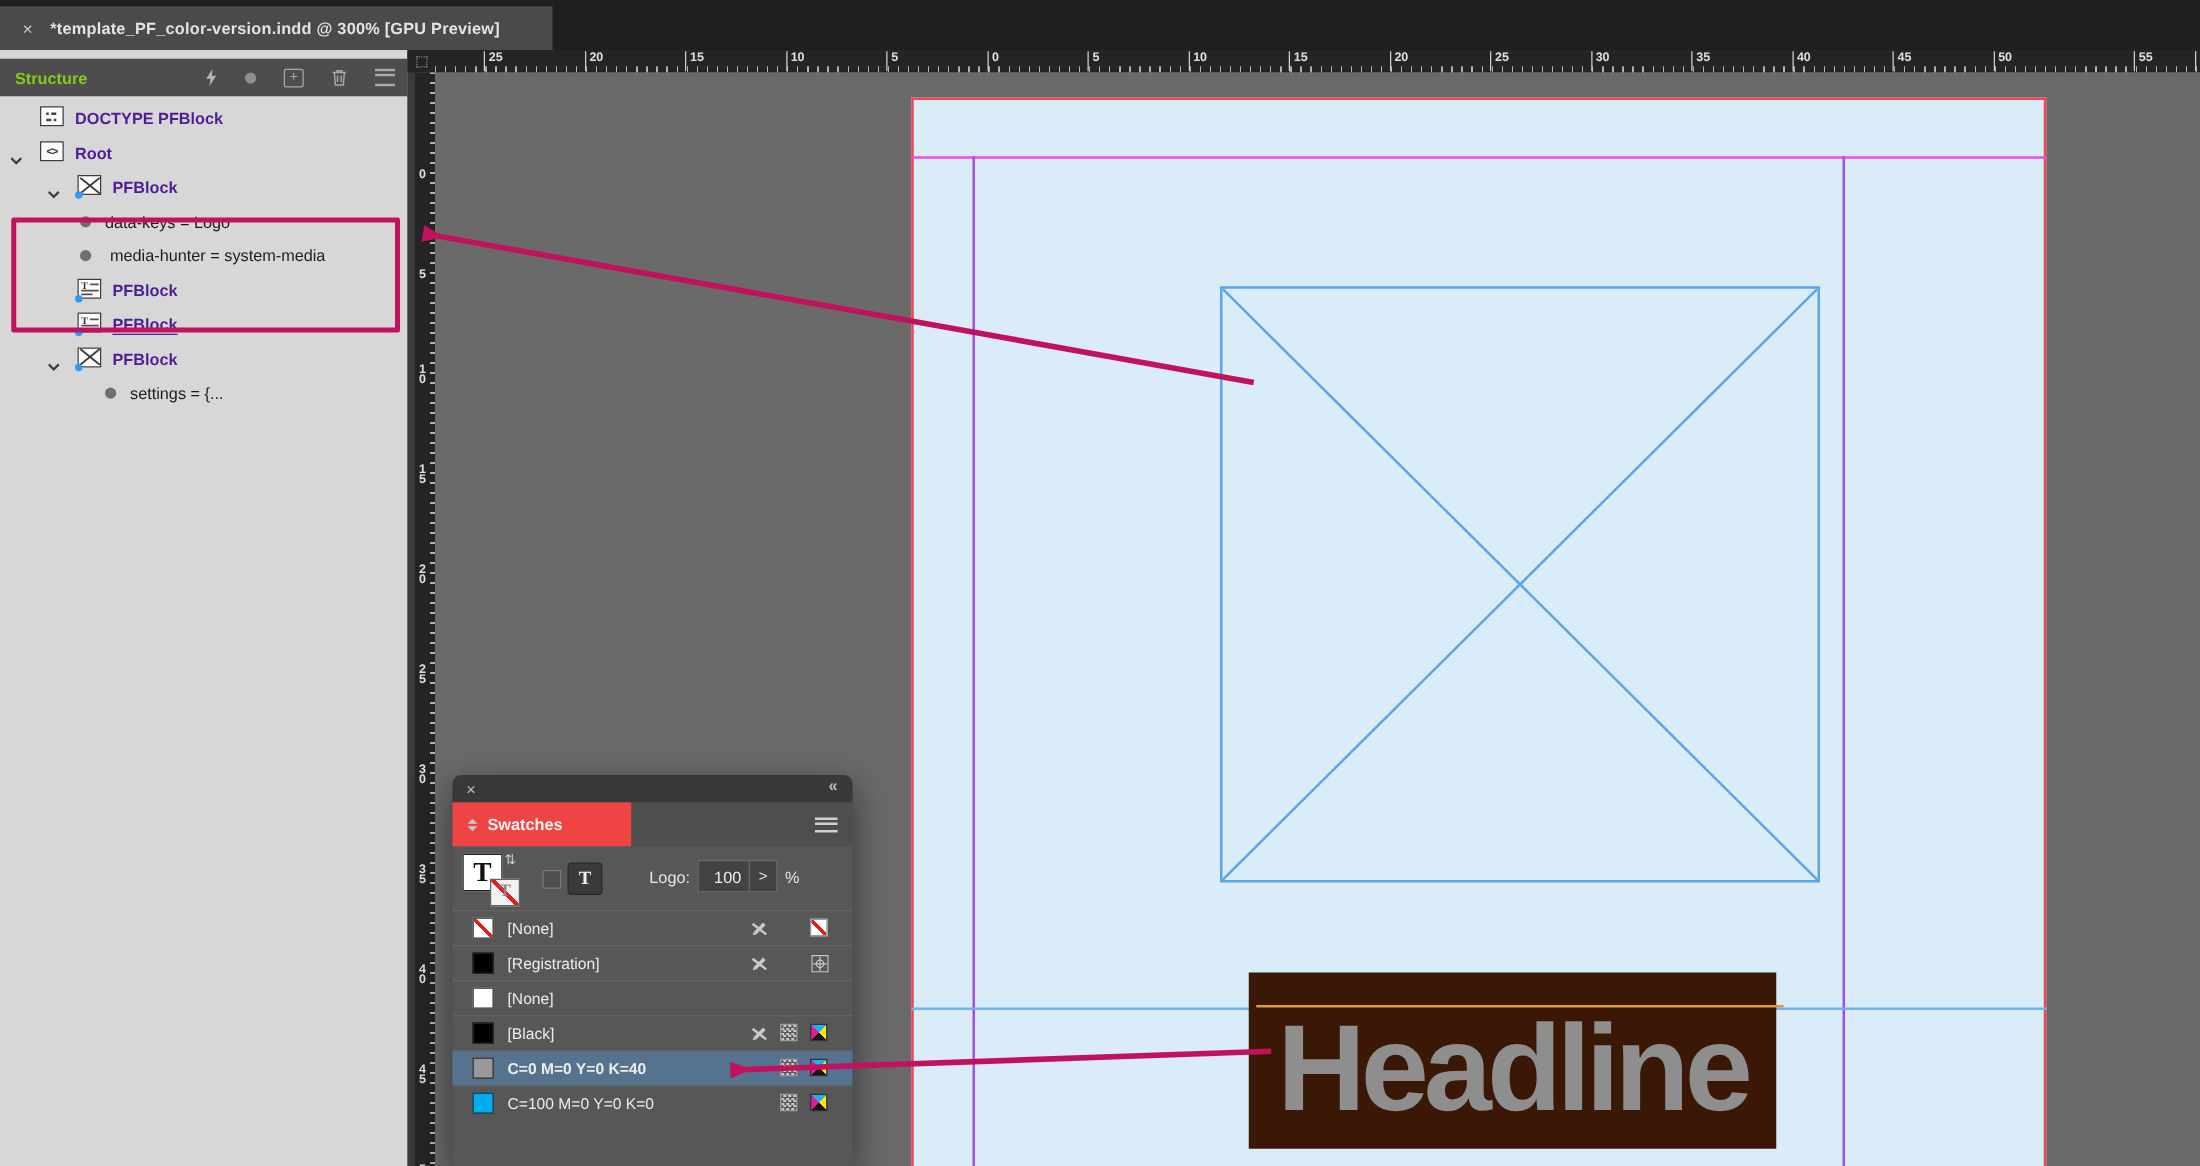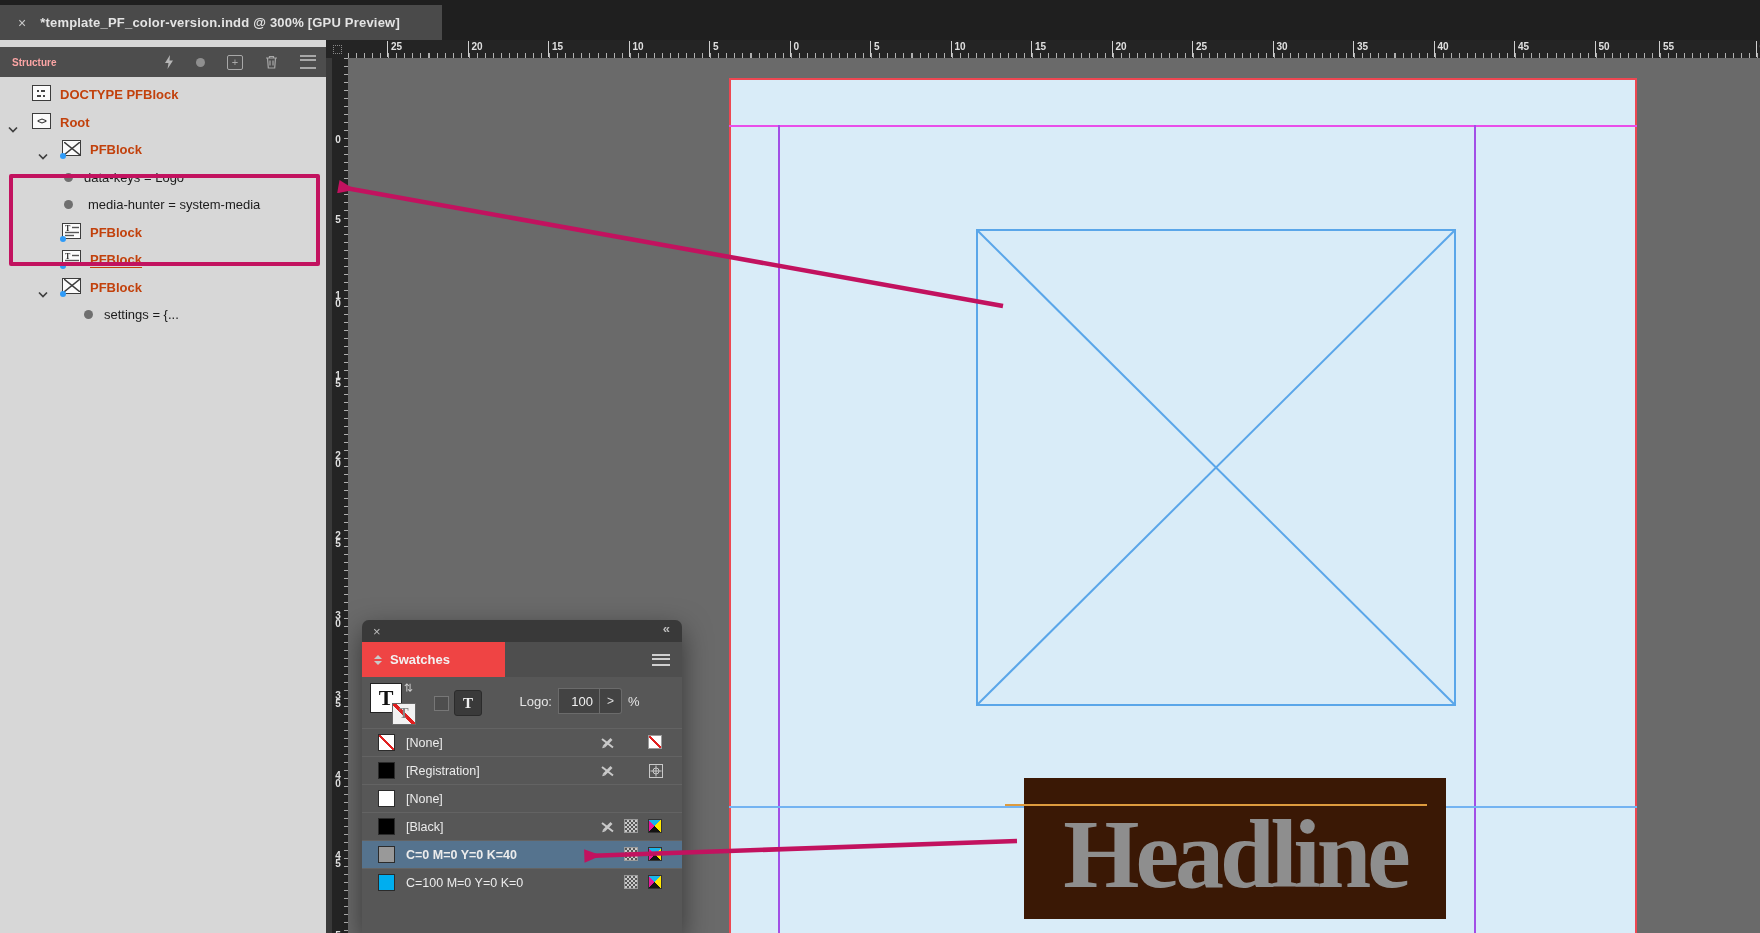--- a/index.html
+++ b/index.html
@@ -9,34 +9,34 @@
   
   .tabbar{position:absolute;left:0;top:0;width:1760px;height:40px;background:#1f1f1f;}
   .doc-tab{position:absolute;left:0;top:5px;width:442px;height:35px;background:#4a4a4a;
            display:flex;align-items:center;gap:14px;padding-left:18px;box-sizing:border-box;}
   .tab-close{color:#c9c9c9;font-size:14px;line-height:14px;cursor:pointer;}
   .tab-title{color:#e4e4e4;font-size:13px;font-weight:700;letter-spacing:.2px;white-space:nowrap;}
   
   .left-panel{position:absolute;left:0;top:40px;width:326px;height:893px;background:#d7d7d7;}
   .struct-header{position:absolute;left:0;top:7px;width:326px;height:30px;background:#4d4d4d;
                  display:flex;align-items:center;}
-  .struct-title{color:#fca5a5;font-size:10px;font-weight:700;margin-left:12px;flex:0 0 auto;}
+  .struct-title{color:#84cc16;font-size:13px;font-weight:700;margin-left:12px;flex:0 0 auto;}
   .sh-icons{position:absolute;right:10px;top:0;height:30px;display:flex;align-items:center;gap:22px;}
   .sh-icons .ic{display:inline-flex;align-items:center;justify-content:center;}
   .plusbox{width:14px;height:13px;border:1.5px solid #a8a8a8;color:#a8a8a8;font-size:11px;
            line-height:11px;display:flex;align-items:center;justify-content:center;border-radius:2px;}
   .burger{width:16px;height:10px;border-top:2px solid #a8a8a8;border-bottom:2px solid #a8a8a8;position:relative;}
   .burger::after{content:"";position:absolute;left:0;right:0;top:2px;height:2px;background:#a8a8a8;}
   .dotled{width:9px;height:9px;border-radius:50%;background:#8f8f8f;}
   #tree{position:absolute;left:0;top:37px;width:326px;height:856px;}
   .trow{position:absolute;left:0;width:326px;height:27px;display:flex;align-items:center;cursor:default;}
   .trow .chev{position:absolute;top:10px;}
   .trow .nicon{position:absolute;top:4px;width:19px;height:16px;border:1.5px solid #3c3c3c;background:#fbfbfb;
                box-sizing:border-box;display:flex;align-items:center;justify-content:center;}
-  .trow .nlabel{position:absolute;top:6px;font-size:13px;color:#c2410c;font-weight:700;white-space:nowrap;}
+  .trow .nlabel{position:absolute;top:6px;font-size:13px;color:#4c1d95;font-weight:700;white-space:nowrap;}
   .trow .alabel{position:absolute;top:6px;font-size:13px;color:#1c1c1c;font-weight:400;white-space:nowrap;}
   .trow .bullet{position:absolute;top:9px;width:9px;height:9px;border-radius:50%;background:#6f6f6f;}
   .trow .bdot{position:absolute;width:6px;height:6px;border-radius:50%;background:#2f9bf8;}
   .u{text-decoration:underline;text-underline-offset:3px;}
   .rooticon{font-size:9px;font-weight:700;color:#333;letter-spacing:-1px;}
   
   .annot-box{position:absolute;left:9px;top:174px;width:303px;height:84px;border:4px solid var(--annotation);
              border-radius:2px;z-index:45;pointer-events:none;}
   .arrows{position:absolute;left:0;top:0;z-index:50;pointer-events:none;}
   
@@ -55,22 +55,22 @@
   .vlabel{position:absolute;left:1px;width:10px;text-align:center;font-size:10px;font-weight:700;
           color:#e0e0e0;line-height:8.5px;}
   .pasteboard{position:absolute;left:348px;top:58px;width:1412px;height:875px;background:#6a6a6a;overflow:hidden;}
   .page{position:absolute;left:381px;top:20px;width:908px;height:913px;background:var(--page-fill);
         border:2px solid var(--page-edge);box-sizing:border-box;}
   .mline-top{position:absolute;left:381px;top:67px;width:908px;height:2px;background:var(--margin-magenta);}
   .mline-v{position:absolute;top:67px;width:2px;height:866px;background:var(--margin-violet);}
   .guide-blue{position:absolute;left:381px;top:748px;width:908px;height:2px;background:var(--guide-blue);}
   .placeholder{position:absolute;left:628px;top:171px;width:480px;height:477px;
                border:2px solid var(--frame-blue);box-sizing:border-box;}
-  .headline-block{position:absolute;left:676px;top:720px;width:422px;height:141px;background:var(--headline-bg);
-                  display:flex;align-items:center;justify-content:center;overflow:hidden;font-family:Liberation Serif, serif;}
+  .headline-block{position:absolute;left:651px;top:720px;width:422px;height:141px;background:var(--headline-bg);
+                  display:flex;align-items:center;justify-content:center;overflow:hidden;}
   .headline-text{font-size:98px;font-weight:700;letter-spacing:-4px;color:var(--headline-text);
                  line-height:100px;padding-top:10px;}
   .orange-rule{position:absolute;left:657px;top:746px;width:422px;height:2px;background:var(--headline-rule);}
   
   .swatches{position:absolute;left:362px;top:620px;width:320px;height:313px;background:#575757;z-index:40;
             border-radius:7px 7px 0 0;box-shadow:0 10px 28px rgba(0,0,0,.5);}
   .sw-titlebar{position:absolute;left:0;top:0;width:320px;height:22px;background:#393939;border-radius:7px 7px 0 0;
                display:flex;align-items:center;}
   .sw-close{color:#bdbdbd;font-size:13px;margin-left:11px;cursor:pointer;}
   .sw-collapse{position:absolute;right:12px;top:1px;color:#bdbdbd;font-size:13px;font-weight:700;cursor:pointer;}
@@ -261,21 +261,21 @@
       <span class="hlabel" style="left: 522px;">5</span>
       <span class="hlabel" style="left: 602.5px;">10</span>
       <span class="hlabel" style="left: 683px;">15</span>
       <span class="hlabel" style="left: 763.5px;">20</span>
       <span class="hlabel" style="left: 844px;">25</span>
       <span class="hlabel" style="left: 924.5px;">30</span>
       <span class="hlabel" style="left: 1005px;">35</span>
       <span class="hlabel" style="left: 1085.5px;">40</span>
       <span class="hlabel" style="left: 1166px;">45</span>
       <span class="hlabel" style="left: 1246.5px;">50</span>
-      <span class="hlabel" style="left: 1311px;">55</span>
+      <span class="hlabel" style="left: 1359px;">55</span>
       <span class="hlabel" style="left: 1407.5px;">60</span>
     </div>
   <div class="vruler" id="vruler">
       <span class="vlabel" style="top: 77.75px;">0</span>
       <span class="vlabel" style="top: 157.75px;">5</span>
       <span class="vlabel" style="top: 233.5px;">1<br>0</span>
       <span class="vlabel" style="top: 313.5px;">1<br>5</span>
       <span class="vlabel" style="top: 393.5px;">2<br>0</span>
       <span class="vlabel" style="top: 473.5px;">2<br>5</span>
       <span class="vlabel" style="top: 553.5px;">3<br>0</span>

